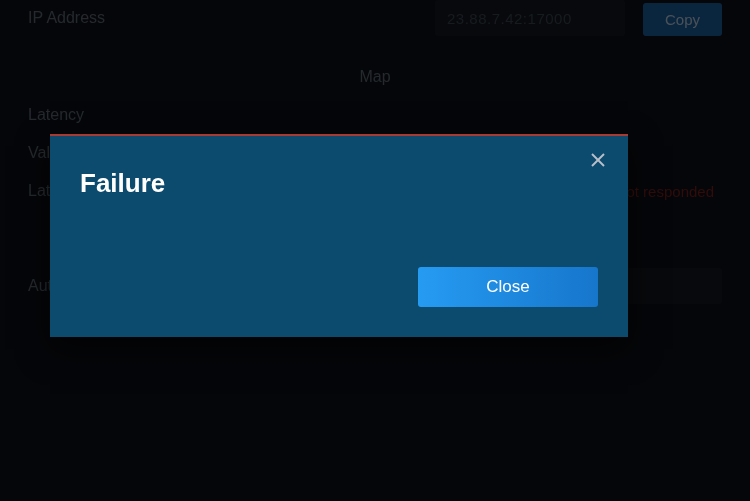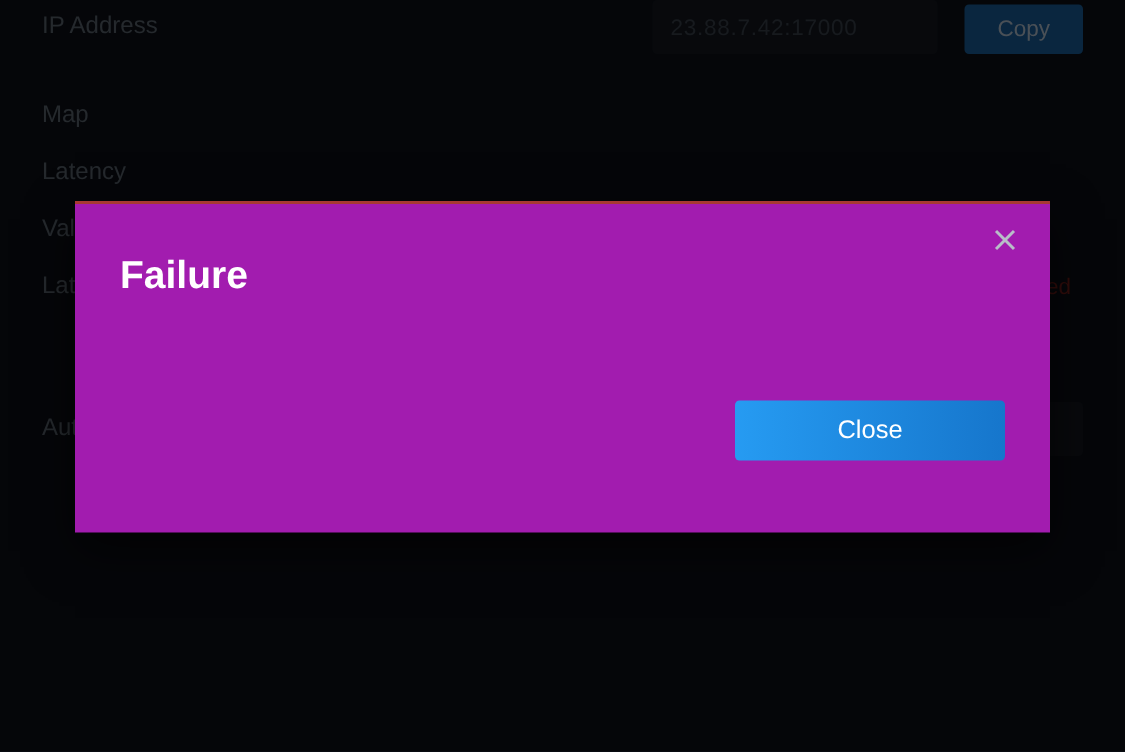--- a/index.html
+++ b/index.html
@@ -72,22 +72,22 @@
     height: 36px;
     background: #14181f;
     border-radius: 3px;
   }
 
   
   .modal {
     position: absolute;
     left: 50px;
     top: 134px;
-    width: 650px;
-    background: #a21caf;
+    width: 578px;
+    background: #0c4a6e;
     border-top: 2px solid #a73a32;
     box-shadow: 0 12px 30px rgba(0,0,0,0.6);
   }
   .modal-close {
     position: absolute;
     top: 14px;
     right: 18px;
     width: 24px;
     height: 24px;
     cursor: pointer;
@@ -106,21 +106,21 @@
     margin-bottom: 10px;
   }
   .modal-msg {
     color: #c7ced6;
     font-size: 18px;
     line-height: 1.35;
   }
   .modal-actions {
     display: flex;
     justify-content: flex-end;
-    padding: 0 30px 48px 30px;
+    padding: 0 30px 30px 30px;
     margin-top: 30px;
   }
   .btn-primary {
     background: linear-gradient(to right, #269bf2, #1676cc);
     color: #ffffff;
     font-size: 17px;
     border: none;
     padding: 10px 0;
     width: 180px;
     border-radius: 3px;
@@ -135,21 +135,21 @@
   <div class="bg-row" style="padding-top:0;">
     <span class="bg-label">IP Address</span>
     <div class="bg-right">
       <div class="ip-box">
         <span>23.88.7.42:17000</span>
       </div>
       <button class="copy-btn">Copy</button>
     </div>
   </div>
 
-  <div class="bg-row" style="margin-top:12px;">
+  <div class="bg-row" style="margin-top:12px;justify-content:center;">
     <span class="bg-label">Map</span>
   </div>
 
   <div class="bg-row">
     <span class="bg-label">Latency</span>
   </div>
 
   <div class="bg-row">
     <span class="bg-label">Valve Anti-Cheat</span>
   </div>

